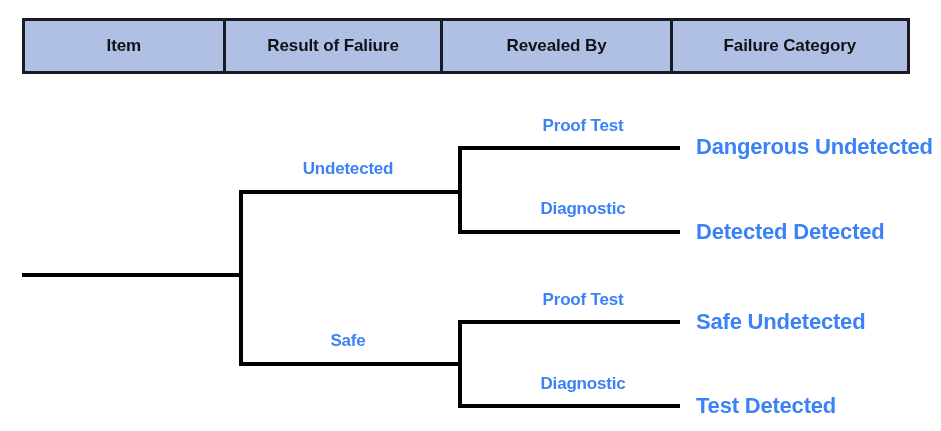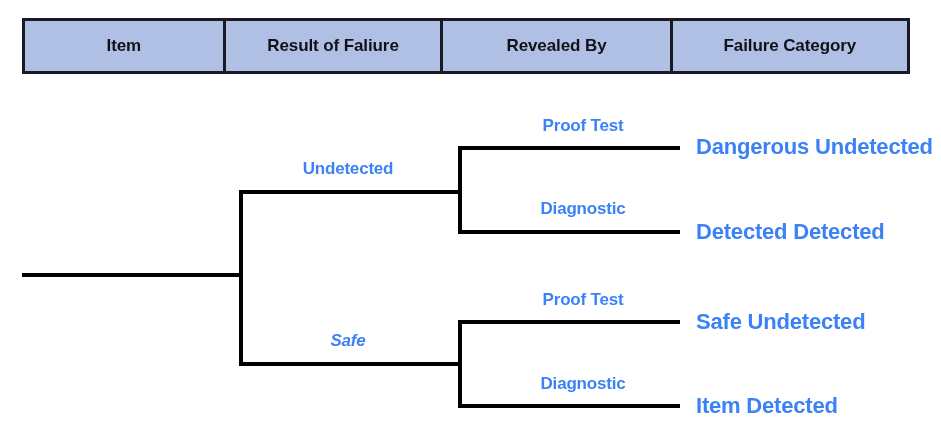--- a/index.html
+++ b/index.html
@@ -69,21 +69,21 @@
     font-weight: bold;
     color: #3b82f6;
     white-space: nowrap;
     letter-spacing: -0.2px;
     line-height: 1;
   }
   
   .branch-label { transform: translateX(-50%); }
 
   .lbl-dangerous  { left: 348px; top: 160px; }
-  .lbl-safe       { left: 348px; top: 332px; font-style: italic; }
+  .lbl-safe       { left: 348px; top: 332px; }
   .lbl-pt-top     { left: 583px; top: 117px; }
   .lbl-diag-top   { left: 583px; top: 200px; }
   .lbl-pt-bot     { left: 583px; top: 291px; }
   .lbl-diag-bot   { left: 583px; top: 375px; }
 
   
   .leaf-label {
     left: 696px;
     transform: translateY(-50%);
     font-size: 22px;
@@ -129,15 +129,15 @@
   <div class="tree-label branch-label lbl-safe">Safe</div>
 
   <div class="tree-label branch-label lbl-pt-top">Proof Test</div>
   <div class="tree-label branch-label lbl-diag-top">Diagnostic</div>
   <div class="tree-label branch-label lbl-pt-bot">Proof Test</div>
   <div class="tree-label branch-label lbl-diag-bot">Diagnostic</div>
 
   <div class="tree-label leaf-label lbl-du">Dangerous Undetected</div>
   <div class="tree-label leaf-label lbl-dd">Detected Detected</div>
   <div class="tree-label leaf-label lbl-su">Safe Undetected</div>
-  <div class="tree-label leaf-label lbl-sd">Item Detected</div>
+  <div class="tree-label leaf-label lbl-sd">Test Detected</div>
 
 </div>
 
 </body></html>

